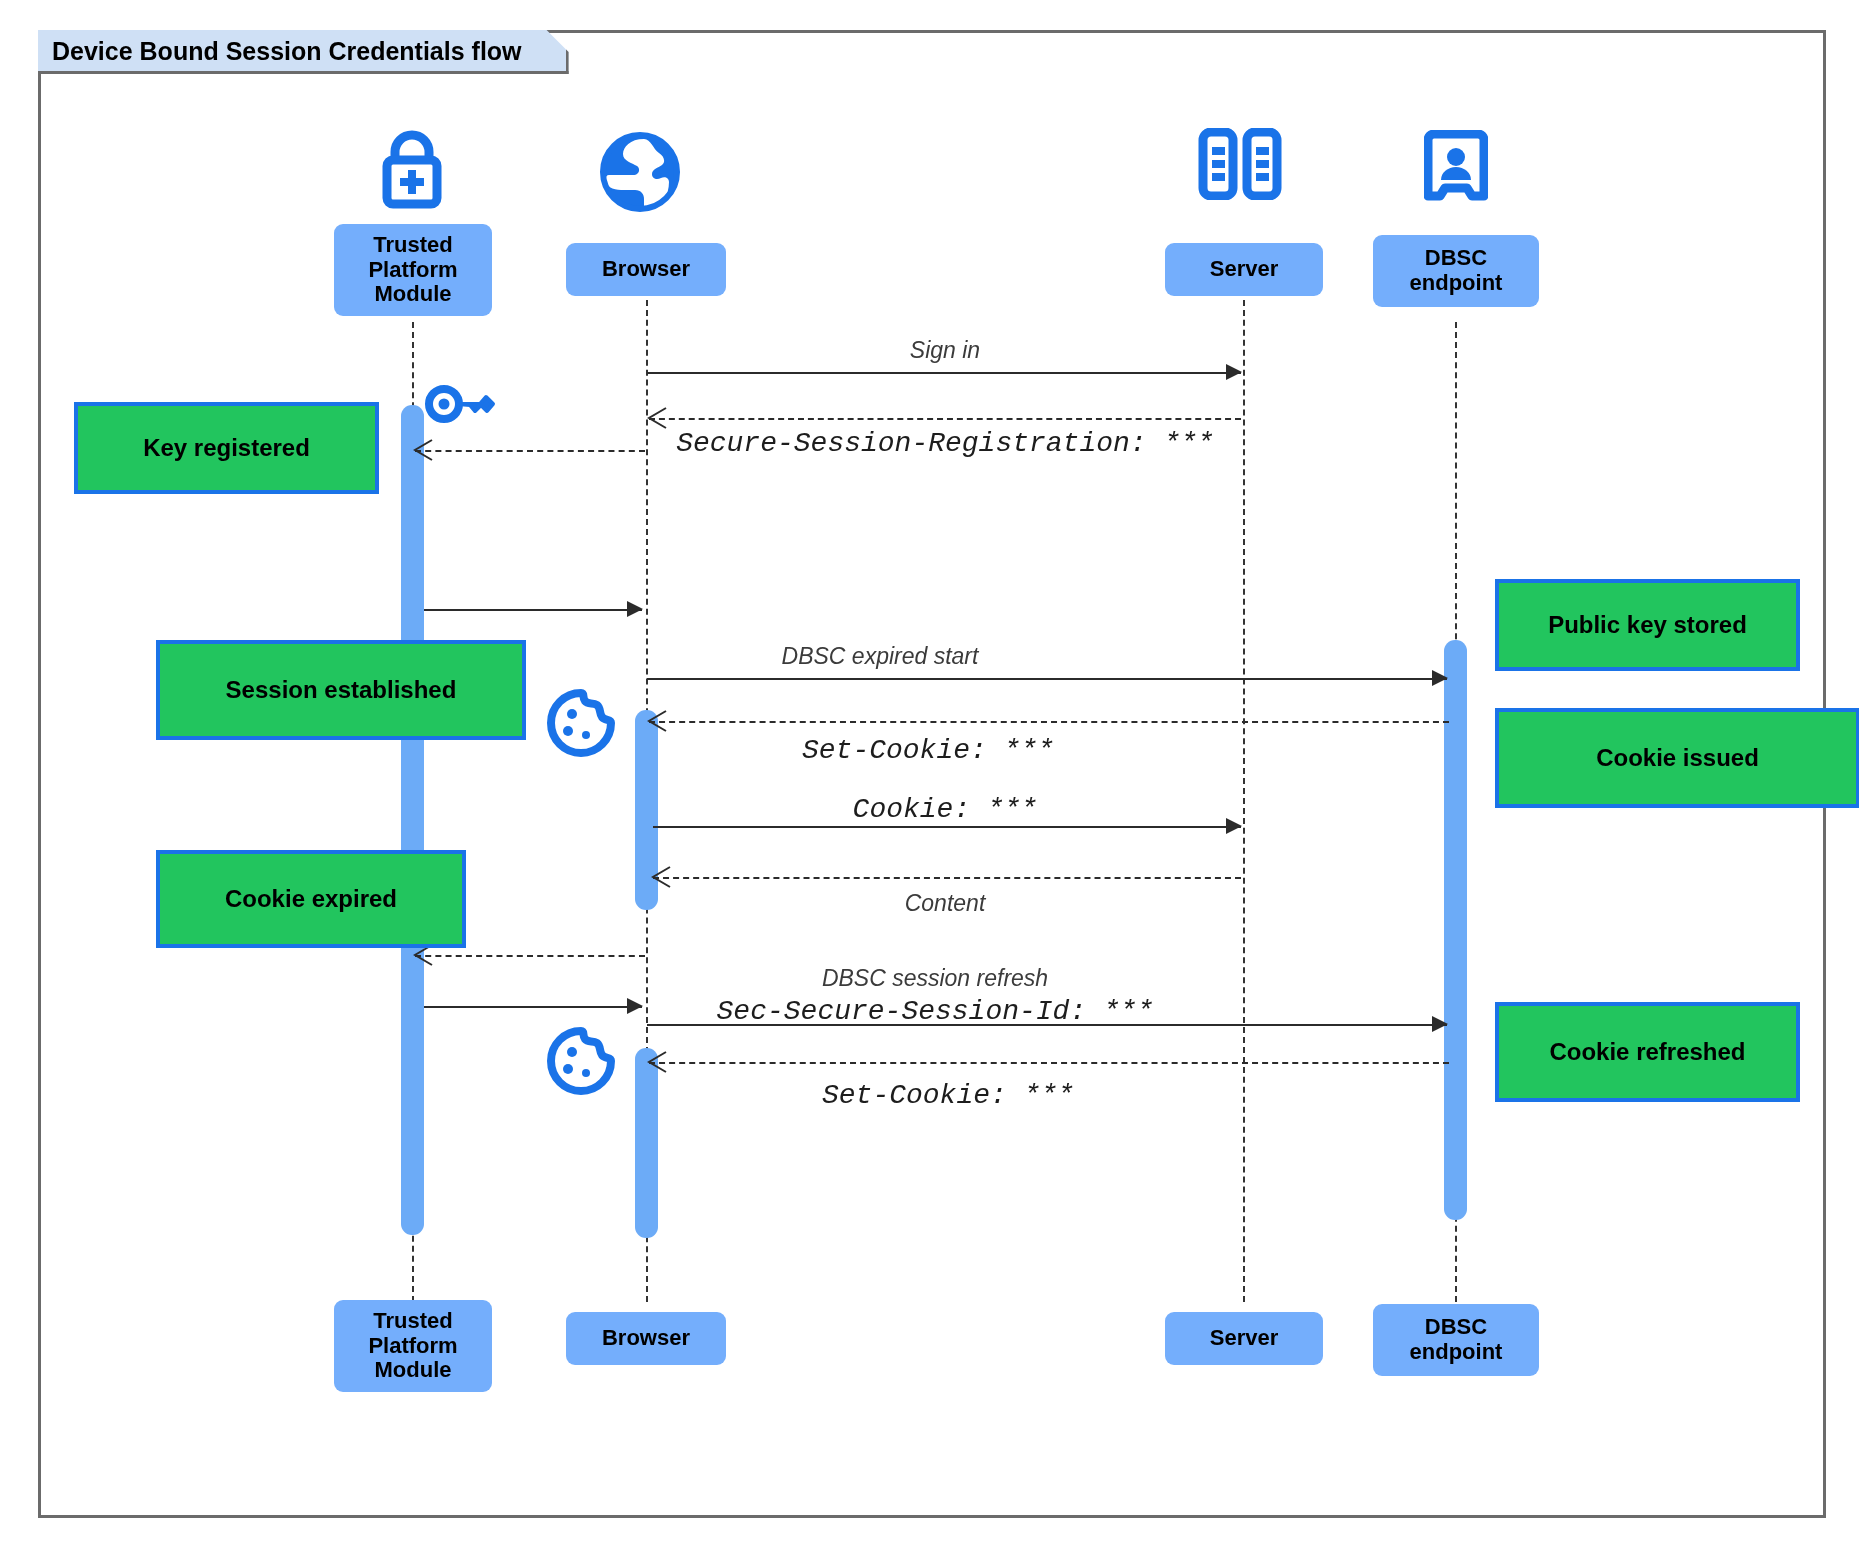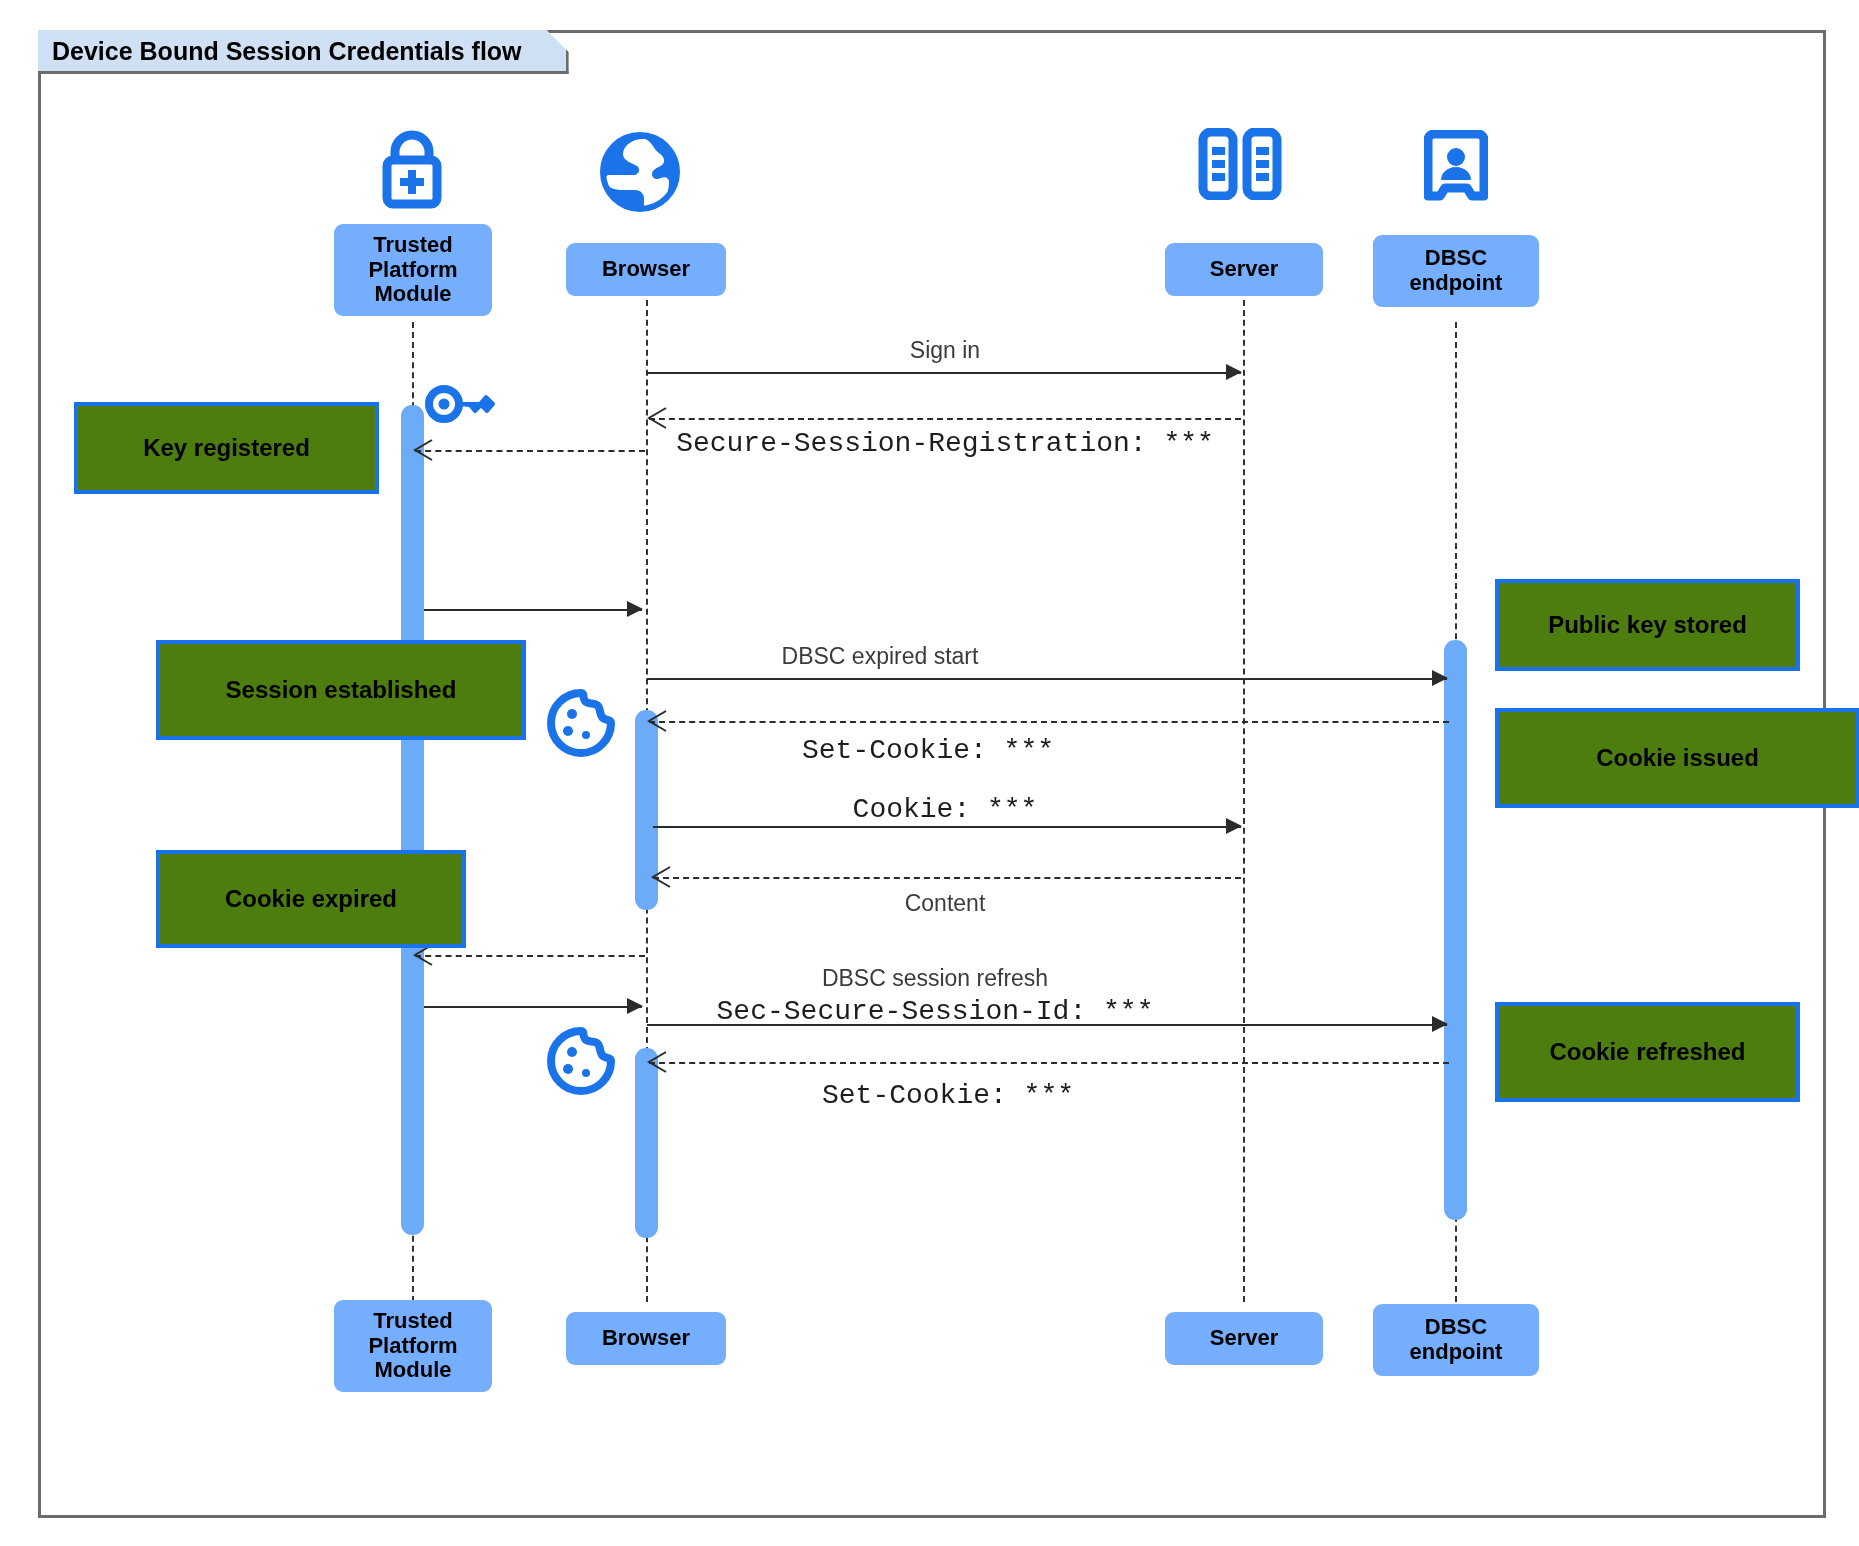--- a/index.html
+++ b/index.html
@@ -37,26 +37,26 @@
   
   .head-solid{position:absolute;top:-8px;width:0;height:0;
      border-top:8px solid transparent;border-bottom:8px solid transparent;}
   .head-solid.r{right:-1px;border-left:16px solid #2b2b2b;}
   
   .head-open{position:absolute;top:-11px;width:20px;height:22px;}
   .head-open.l{left:-2px;}
 
   
   .msg{position:absolute;font-size:23px;color:#3b3b3b;white-space:nowrap;z-index:5;
-       text-align:left;transform:translateX(-50%);}
+       text-align:left;transform:translateX(-50%);font-style:italic;}
   .msg.mono{font-family:"Liberation Mono",monospace;font-size:28px;color:#1d1d1d;}
   .msg.sans{font-family:"Liberation Sans",sans-serif;}
 
   
-  .note{position:absolute;background:#4d7c0f;border:4px solid #1a73e8;
+  .note{position:absolute;background:#22c55e;border:4px solid #1a73e8;
      color:#000;font-weight:bold;font-size:24px;text-align:center;
      display:flex;align-items:center;justify-content:center;line-height:1.25;
      box-sizing:border-box;padding:6px 10px;z-index:7;}
 
   
   .icon{position:absolute;z-index:8;}
 </style>
 </head>
 <body>
 

